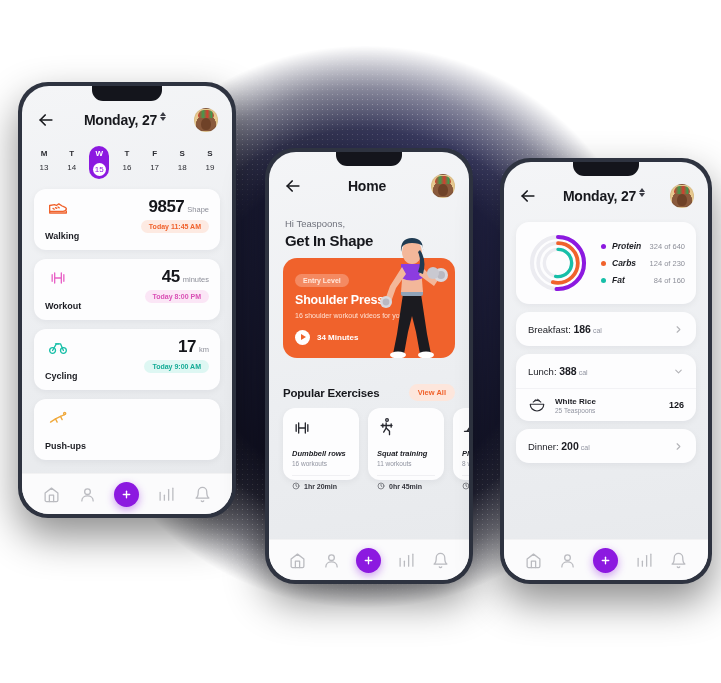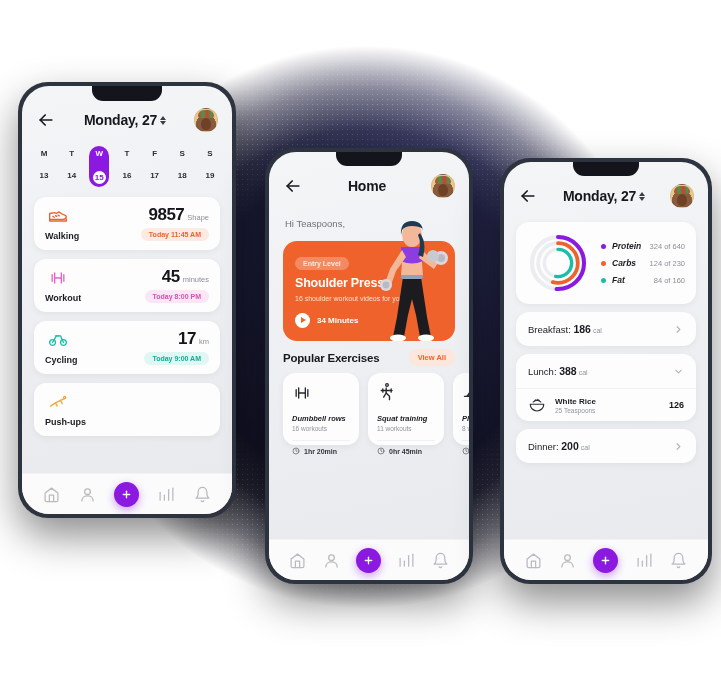--- a/index.html
+++ b/index.html
@@ -60,50 +60,50 @@
   #phone-mid{left:265px;top:148px;width:200px;height:428px;}
   #phone-mid .notch{width:66px;height:14px;}
   #phone-right{left:500px;top:158px;width:204px;height:418px;}
   #phone-right .notch{width:66px;height:14px;}
 
   .screen{position:absolute;inset:0;display:flex;flex-direction:column;}
 
   
   .hdr{display:flex;align-items:center;justify-content:space-between;padding:22px 14px 6px 14px;}
   .back-arrow{width:20px;height:20px;flex:0 0 auto;cursor:pointer;}
-  .hdr-title{font-size:14px;font-weight:700;color:#17181d;display:flex;align-items:center;gap:3px;letter-spacing:-.2px;}
+  .hdr-title{font-size:14px;font-weight:700;color:#17181d;display:flex;align-items:flex-start;gap:3px;letter-spacing:-.2px;}
   .stepper{display:flex;flex-direction:column;gap:1px;line-height:0;}
   .stepper i{display:block;width:0;height:0;border-left:3.5px solid transparent;border-right:3.5px solid transparent;}
   .stepper i.up{border-bottom:4px solid #3b3c45;}
   .stepper i.dn{border-top:4px solid #3b3c45;}
   .avatar{
     width:22px;height:22px;border-radius:50%;flex:0 0 auto;
     background:radial-gradient(circle at 50% 72%, #8a5a3c 0%, #8a5a3c 52%, #e7c98f 53%, #e7c98f 100%);
     position:relative;overflow:hidden;border:1px solid rgba(0,0,0,.06);
   }
   .avatar::before{content:"";position:absolute;left:3px;top:1px;width:16px;height:8px;border-radius:8px 8px 3px 3px;
     background:linear-gradient(90deg,#d63b2f 0%,#3f9b4e 32%,#d63b2f 58%,#3f9b4e 84%,#d63b2f 100%);}
   .avatar::after{content:"";position:absolute;left:6px;top:9px;width:10px;height:12px;border-radius:50% 50% 45% 45%;background:#6f4228;}
 
   
   .week{display:flex;justify-content:space-between;padding:8px 12px 10px 12px;}
   .day{width:20px;display:flex;flex-direction:column;align-items:center;gap:5px;cursor:pointer;position:relative;padding:3px 0;}
   .day .dow{font-size:8px;font-weight:700;color:#2c2d33;}
-  .day .dnum{font-size:8px;font-weight:700;color:#2c2d33;margin-top:8px;}
+  .day .dnum{font-size:8px;font-weight:400;color:#2c2d33;}
   .day.active{background:#8c19e0;border-radius:12px;}
   .day.active .dow{color:#fff;}
   .day.active .dnum{color:#8c19e0;background:#fff;width:13px;height:13px;border-radius:50%;display:flex;align-items:center;justify-content:center;}
 
   .cards{padding:0 12px;display:flex;flex-direction:column;gap:9px;flex:1;}
   .act-card{
     background:#fdfdfe;border-radius:12px;padding:9px 11px;
     display:flex;align-items:flex-start;justify-content:space-between;
     box-shadow:0 2px 7px rgba(20,20,40,.055);
   }
-  .act-left{display:flex;flex-direction:column;gap:5px;}
+  .act-left{display:flex;flex-direction:column;gap:13px;}
   .act-icon{width:26px;height:20px;}
   .act-name{font-size:9px;font-weight:700;color:#1b1c22;}
   .act-right{display:flex;flex-direction:column;align-items:flex-end;gap:5px;}
   .act-val{font-size:17px;font-weight:700;color:#15161b;letter-spacing:-.5px;line-height:1;}
   .act-unit{font-size:7.5px;font-weight:400;color:#8d8f99;margin-left:3px;letter-spacing:0;}
   .act-time{font-size:7px;font-weight:600;padding:3px 8px;border-radius:9px;white-space:nowrap;}
 
   
   .navbar{
     height:40px;background:#fbfbfc;border-top:1px solid rgba(0,0,0,.035);
@@ -133,21 +133,21 @@
     background:rgba(255,255,255,.26);padding:3px 8px;border-radius:9px;margin-bottom:6px;
   }
   .promo-title{font-size:12.5px;font-weight:700;color:#fff;letter-spacing:-.2px;margin-bottom:4px;}
   .promo-sub{font-size:7px;color:#ffe0d2;line-height:1.5;margin-bottom:8px;}
   .promo-row{display:flex;align-items:center;gap:7px;}
   .play{width:15px;height:15px;border-radius:50%;background:#fff;display:flex;align-items:center;justify-content:center;cursor:pointer;}
   .play i{width:0;height:0;border-left:5px solid #f0622c;border-top:3.2px solid transparent;border-bottom:3.2px solid transparent;margin-left:2px;}
   .promo-dur{font-size:8px;font-weight:600;color:#fff;}
   .athlete{position:absolute;right:4px;bottom:0;width:78px;height:128px;z-index:5;}
 
-  .sec-head{display:flex;align-items:center;justify-content:space-between;padding:8px 14px 7px 14px;}
+  .sec-head{display:flex;align-items:center;justify-content:space-between;padding:26px 14px 7px 14px;}
   .sec-title{font-size:11.5px;font-weight:700;color:#17181d;letter-spacing:-.2px;}
   .view-all{font-size:7.5px;font-weight:600;color:#f0622c;background:#fde6dc;padding:4px 9px;border-radius:9px;cursor:pointer;}
   .ex-row{display:flex;gap:9px;padding:0 0 0 14px;overflow:hidden;flex:1;}
   .ex-card{
     flex:0 0 76px;background:#fdfdfe;border-radius:12px;padding:10px 9px;
     box-shadow:0 2px 7px rgba(20,20,40,.055);height:72px;box-sizing:border-box;
   }
   .ex-ico{width:20px;height:20px;margin-bottom:7px;}
   .ex-name{font-size:7.5px;font-weight:700;color:#1b1c22;margin-bottom:2px;white-space:nowrap;font-style:italic;}
   .ex-sub{font-size:6.5px;color:#9194a0;margin-bottom:8px;}
@@ -325,20 +325,21 @@
         <svg class="back-arrow" viewBox="0 0 24 24" fill="none" stroke="#17181d" stroke-width="2" stroke-linecap="round" stroke-linejoin="round">
             <line x1="19" y1="12" x2="5" y2="12"></line>
             <polyline points="11 18 5 12 11 6"></polyline>
           </svg>
         <div class="hdr-title">Home</div>
         <div class="avatar"></div>
       </div>
 
       <div class="greet">
         <div class="hi">Hi Teaspoons,</div>
+        <div class="big">Get In Shape</div>
       </div>
 
       <div class="promo">
         <div class="promo-inner"></div>
         <div class="promo-txt">
           <div class="badge">Entry Level</div>
           <div class="promo-title">Shoulder Press</div>
           <div class="promo-sub">16 shoulder workout videos for you</div>
           <div class="promo-row">
             <div class="play">

